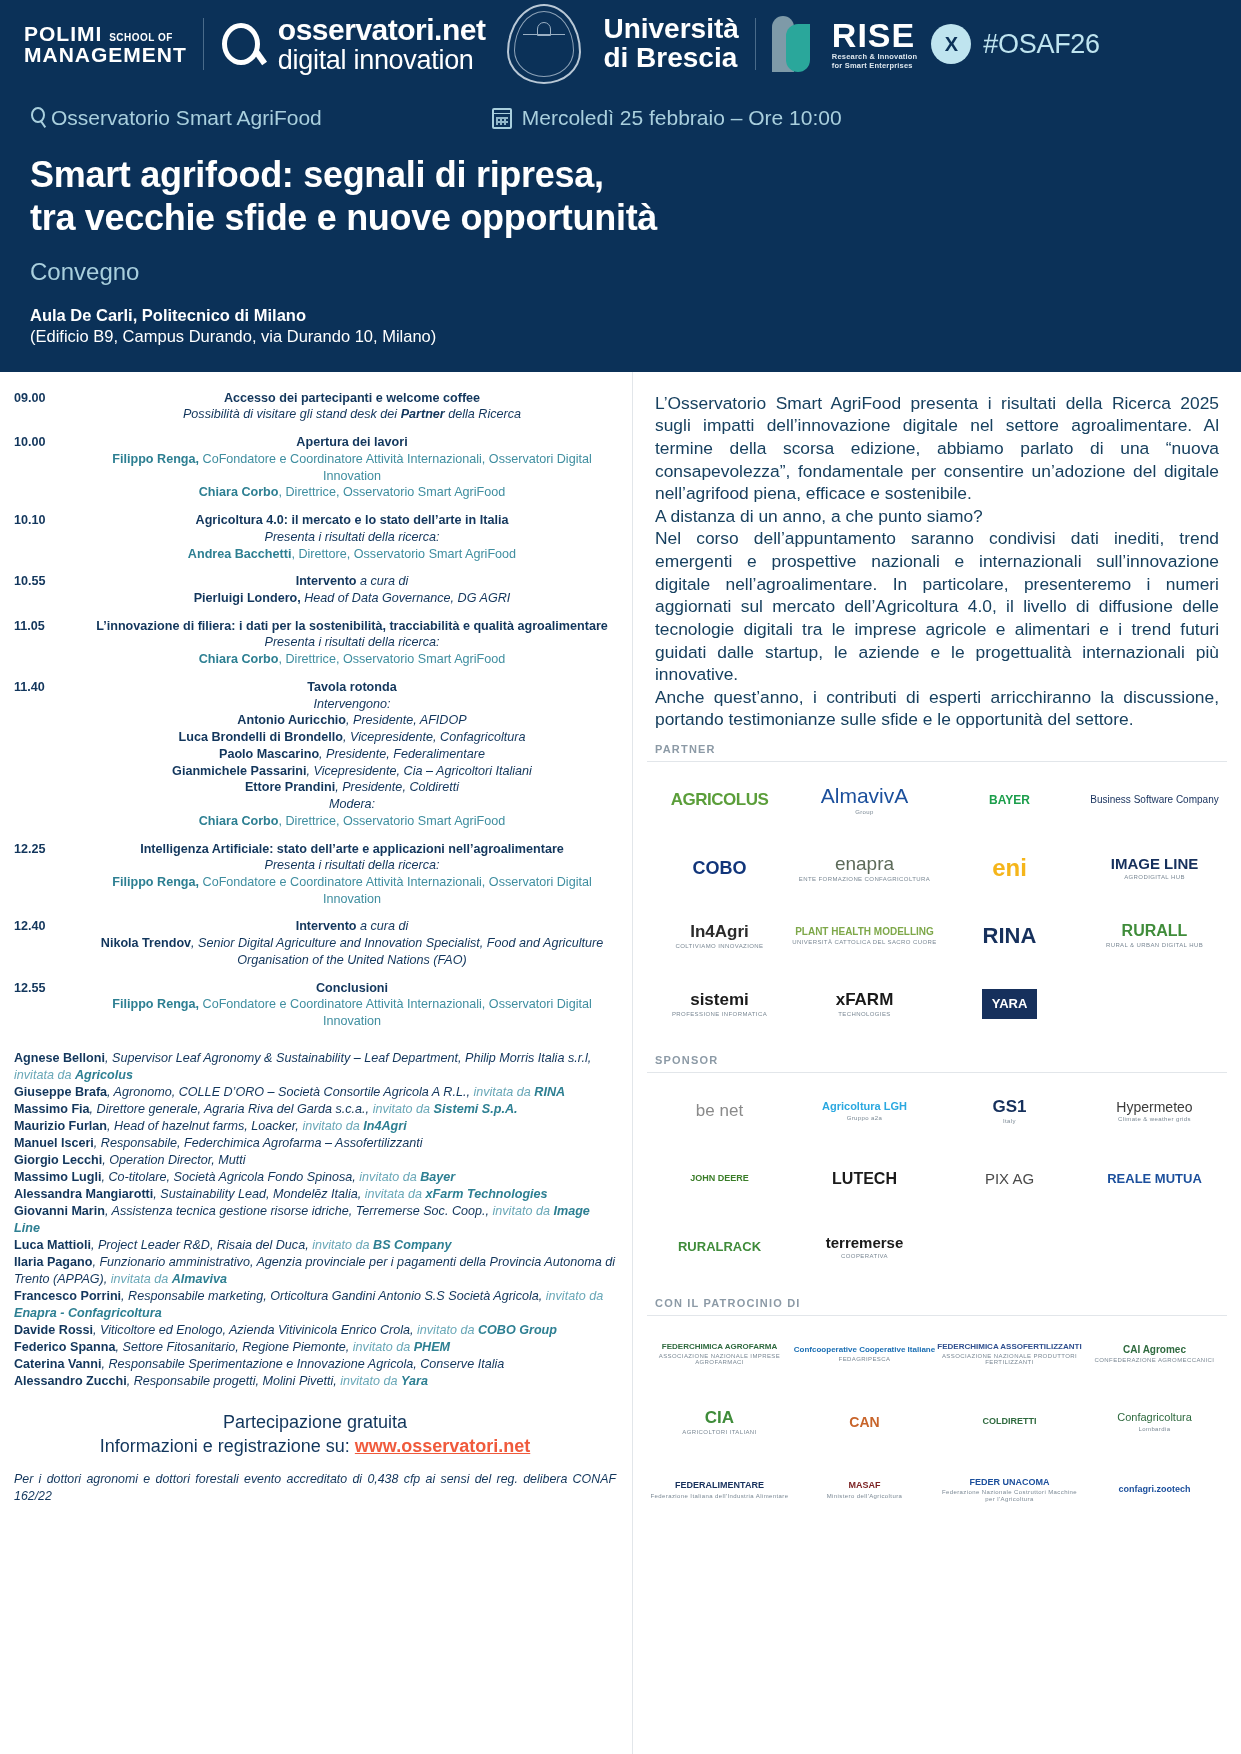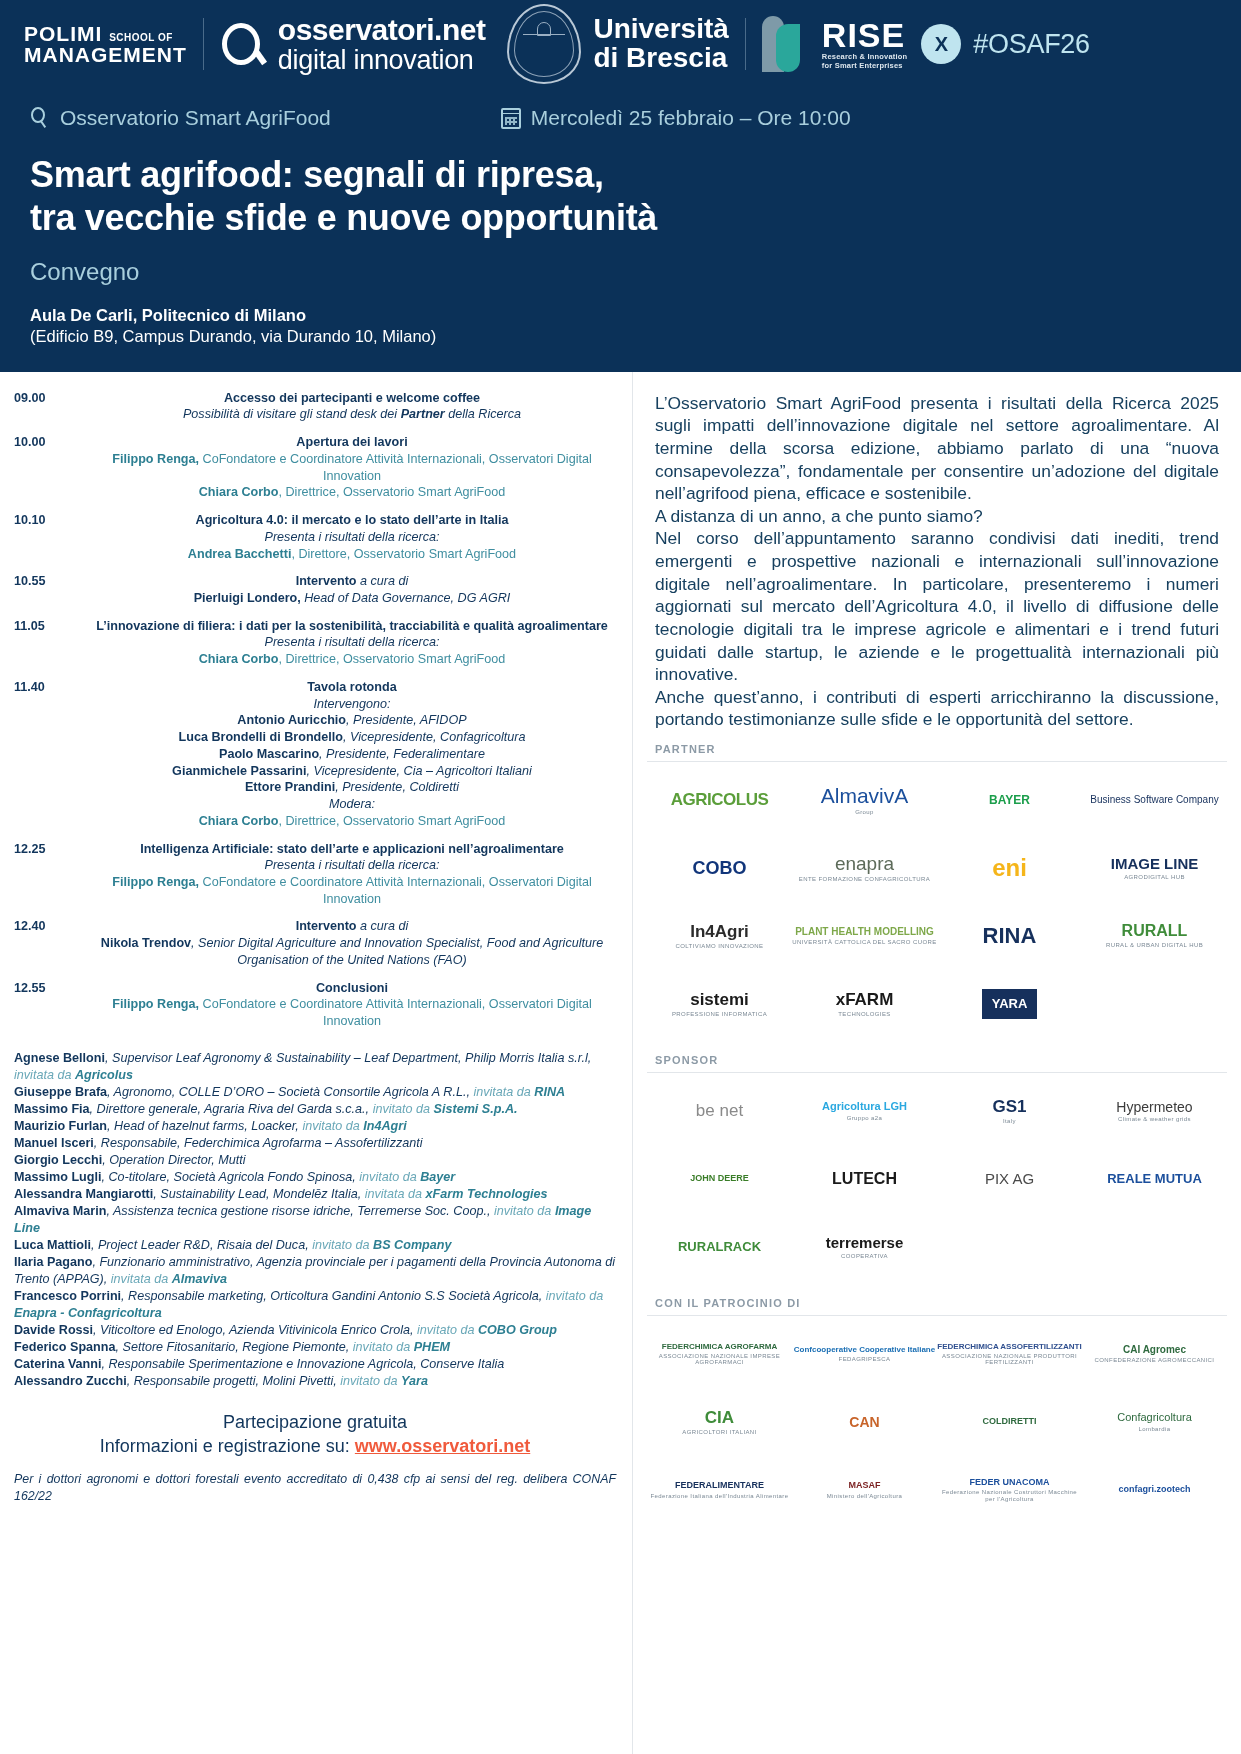--- a/index.html
+++ b/index.html
@@ -26,21 +26,21 @@
   .polimi .l2 { font-size: 21px; font-weight: 700; letter-spacing: 1px; }
 
   .oss { display:flex; align-items:center; gap:12px; }
   .oss-mark { width: 46px; height: 46px; position: relative; }
   .oss-mark .ring { position:absolute; left:2px; top:2px; width:38px; height:42px; border:5px solid #fff; border-radius:50%; }
   .oss-mark .stem { position:absolute; right:3px; bottom:2px; width:6px; height:16px; background:#fff; transform: rotate(-35deg); }
   .oss-txt { color:#fff; line-height:1.04; }
   .oss-txt .t1 { font-size: 30px; font-weight: 700; letter-spacing:-.5px; }
   .oss-txt .t2 { font-size: 27px; font-weight: 400; letter-spacing:-.3px; }
 
-  .unibs { display:flex; align-items:center; gap:12px; }
+  .unibs { display:flex; align-items:center; gap:22px; }
   .unibs-seal { width: 74px; height: 80px; position: relative; }
   .unibs-seal .ov { position:absolute; inset:0; border:2px solid #b9c8d6; border-radius:50% 50% 50% 50%/60% 60% 40% 40%; }
   .unibs-seal .ov2 { position:absolute; left:7px; top:7px; right:7px; bottom:7px; border:1px solid #8ea3b8; border-radius:50% 50% 50% 50%/60% 60% 40% 40%; }
   .unibs-seal .bld { position:absolute; left:16px; top:30px; right:16px; bottom:18px; border-top:1px solid #9bb0c4; }
   .unibs-seal .dome { position:absolute; left:30px; top:18px; width:14px; height:14px; border:1px solid #9bb0c4; border-radius:50% 50% 0 0; }
   .unibs-txt { color:#fff; line-height:1.02; }
   .unibs-txt .t1 { font-size: 28px; font-weight: 700; }
   .unibs-txt .t2 { font-size: 28px; font-weight: 700; }
 
   .rise { display:flex; align-items:center; gap:8px; }
@@ -51,21 +51,21 @@
   .rise-txt .t1 { font-size: 34px; font-weight: 700; letter-spacing: 1px; line-height:1; }
   .rise-txt .t2 { font-size: 7.5px; font-weight: 700; letter-spacing:.2px; line-height:1.25; color:#dfe8ef; }
 
   .xtag { display:flex; align-items:center; gap:12px; margin-left: 14px; }
   .xcirc { width:40px; height:40px; border-radius:50%; background:#bfe4ef; display:flex; align-items:center; justify-content:center; color:#0b3158; font-size:20px; font-weight:700; }
   .xtag .hash { color:#bfe4ef; font-size:27px; letter-spacing:-.3px; }
 
   
   .hero { background:#0b3158; padding: 18px 30px 26px 30px; }
   .hero-meta { display:flex; align-items:center; color:#a9cfdd; font-size:21px; }
-  .hero-meta .m1 { display:flex; align-items:center; gap:10px; }
+  .hero-meta .m1 { display:flex; align-items:center; gap:1px; }
   .hero-meta .m2 { display:flex; align-items:center; gap:10px; margin-left: 170px; }
   .ic-search { width:20px; height:22px; position:relative; display:inline-block; }
   .ic-search .c { position:absolute; left:1px; top:0; width:14px; height:16px; border:2.2px solid #a9cfdd; border-radius:50%; }
   .ic-search .h { position:absolute; left:12px; top:13px; width:2.2px; height:8px; background:#a9cfdd; transform:rotate(-35deg); }
   .ic-cal { width:20px; height:21px; border:2px solid #a9cfdd; border-radius:2px; position:relative; display:inline-block; }
   .ic-cal:before { content:""; position:absolute; left:0; right:0; top:3px; height:1.6px; background:#a9cfdd; }
   .ic-cal .g { position:absolute; left:2px; top:7px; right:2px; bottom:2px;
     background-image: repeating-linear-gradient(to right, #a9cfdd 0 2px, transparent 2px 4px),
                       repeating-linear-gradient(to bottom, #a9cfdd 0 2px, transparent 2px 4px);
     background-size: 4px 100%, 100% 4px; opacity:.85; }
@@ -290,21 +290,21 @@
       <div class="comm">
         <div id="comm-root">
             <div class="cline"><span class="nm">Agnese Belloni</span><span class="aital">, Supervisor Leaf Agronomy &amp; Sustainability – Leaf Department, Philip Morris Italia s.r.l, </span><span class="teal-i">invitata da </span><span class="teal-bi">Agricolus</span></div>
             <div class="cline"><span class="nm">Giuseppe Brafa</span><span class="aital">, Agronomo, COLLE D’ORO – Società Consortile Agricola A R.L., </span><span class="teal-i">invitata da </span><span class="teal-bi">RINA</span></div>
             <div class="cline"><span class="nm">Massimo Fia</span><span class="aital">, Direttore generale, Agraria Riva del Garda s.c.a., </span><span class="teal-i">invitato da </span><span class="teal-bi">Sistemi S.p.A.</span></div>
             <div class="cline"><span class="nm">Maurizio Furlan</span><span class="aital">, Head of hazelnut farms, Loacker, </span><span class="teal-i">invitato da </span><span class="teal-bi">In4Agri</span></div>
             <div class="cline"><span class="nm">Manuel Isceri</span><span class="aital">, Responsabile, Federchimica Agrofarma – Assofertilizzanti</span></div>
             <div class="cline"><span class="nm">Giorgio Lecchi</span><span class="aital">, Operation Director, Mutti</span></div>
             <div class="cline"><span class="nm">Massimo Lugli</span><span class="aital">, Co-titolare, Società Agricola Fondo Spinosa, </span><span class="teal-i">invitato da </span><span class="teal-bi">Bayer</span></div>
             <div class="cline"><span class="nm">Alessandra Mangiarotti</span><span class="aital">, Sustainability Lead, Mondelēz Italia, </span><span class="teal-i">invitata da </span><span class="teal-bi"> xFarm Technologies</span></div>
-            <div class="cline"><span class="nm">Almaviva Marin</span><span class="aital">, Assistenza tecnica gestione risorse idriche, Terremerse Soc. Coop., </span><span class="teal-i">invitato da </span><span class="teal-bi">Image Line</span></div>
+            <div class="cline"><span class="nm">Giovanni Marin</span><span class="aital">, Assistenza tecnica gestione risorse idriche, Terremerse Soc. Coop., </span><span class="teal-i">invitato da </span><span class="teal-bi">Image Line</span></div>
             <div class="cline"><span class="nm">Luca Mattioli</span><span class="aital">, Project Leader R&amp;D, Risaia del Duca, </span><span class="teal-i">invitato da </span><span class="teal-bi">BS Company</span></div>
             <div class="cline"><span class="nm">Ilaria Pagano</span><span class="aital">, Funzionario amministrativo, Agenzia provinciale per i pagamenti della Provincia Autonoma di Trento (APPAG), </span><span class="teal-i">invitata da </span><span class="teal-bi">Almaviva</span></div>
             <div class="cline"><span class="nm">Francesco Porrini</span><span class="aital">, Responsabile marketing, Orticoltura Gandini Antonio S.S Società Agricola, </span><span class="teal-i">invitato da </span><span class="teal-bi">Enapra - Confagricoltura</span></div>
             <div class="cline"><span class="nm">Davide Rossi</span><span class="aital">, Viticoltore ed Enologo, Azienda Vitivinicola Enrico Crola, </span><span class="teal-i">invitato da </span><span class="teal-bi">COBO Group</span></div>
             <div class="cline"><span class="nm">Federico Spanna</span><span class="aital">, Settore Fitosanitario, Regione Piemonte, </span><span class="teal-i">invitato da </span><span class="teal-bi">PHEM</span></div>
             <div class="cline"><span class="nm">Caterina Vanni</span><span class="aital">, Responsabile Sperimentazione e Innovazione Agricola, Conserve Italia</span></div>
             <div class="cline"><span class="nm">Alessandro Zucchi</span><span class="aital">, Responsabile progetti, Molini Pivetti, </span><span class="teal-i">invitato da </span><span class="teal-bi">Yara</span></div>
           </div>
       </div>
       <div class="footer-note">

